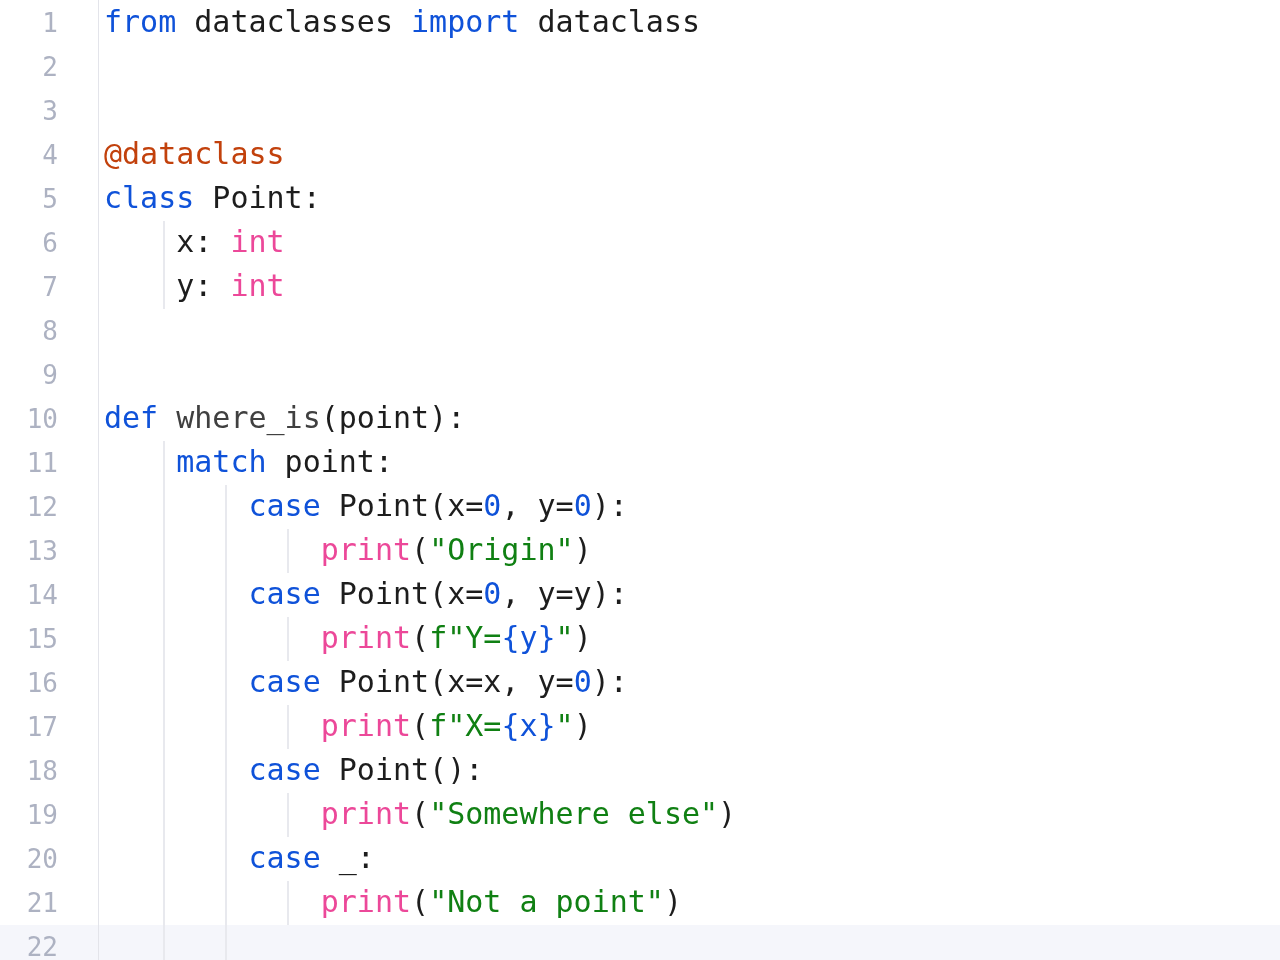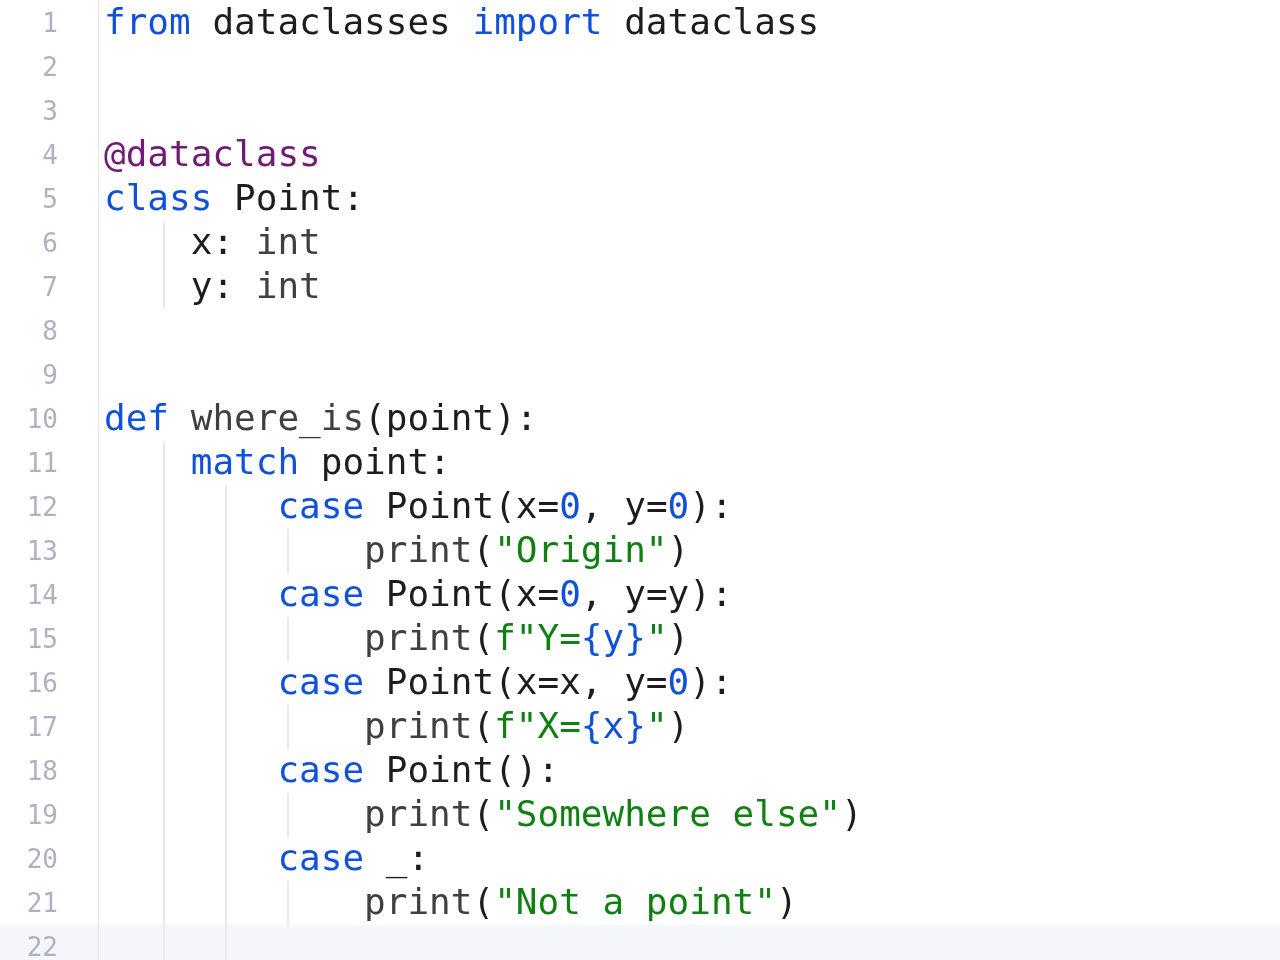--- a/index.html
+++ b/index.html
@@ -70,29 +70,29 @@
     position: absolute;
     top: 0;
     left: 104px;
     z-index: 4;
     white-space: pre;
   }
   .code-line {
     height: 44px;
     line-height: 44px;
     white-space: pre;
-    font-size: 36px;
+    font-size: 30px;
     letter-spacing: 0;
   }
 
   
   .t-kw   { color: #0f52d9; }   
   .t-def  { color: #404040; }   
-  .t-dec  { color: #701a75; }   
-  .t-bi   { color: #404040; }   
+  .t-dec  { color: #c2410c; }   
+  .t-bi   { color: #ec4899; }   
   .t-str  { color: #108013; }   
   .t-num  { color: #0f52d9; }   
   .t-brace{ color: #0f52d9; }   
   .t-pl   { color: #1d1d1d; }   
 </style>
 </head>
 <body>
 
 <div id="editor">
 

